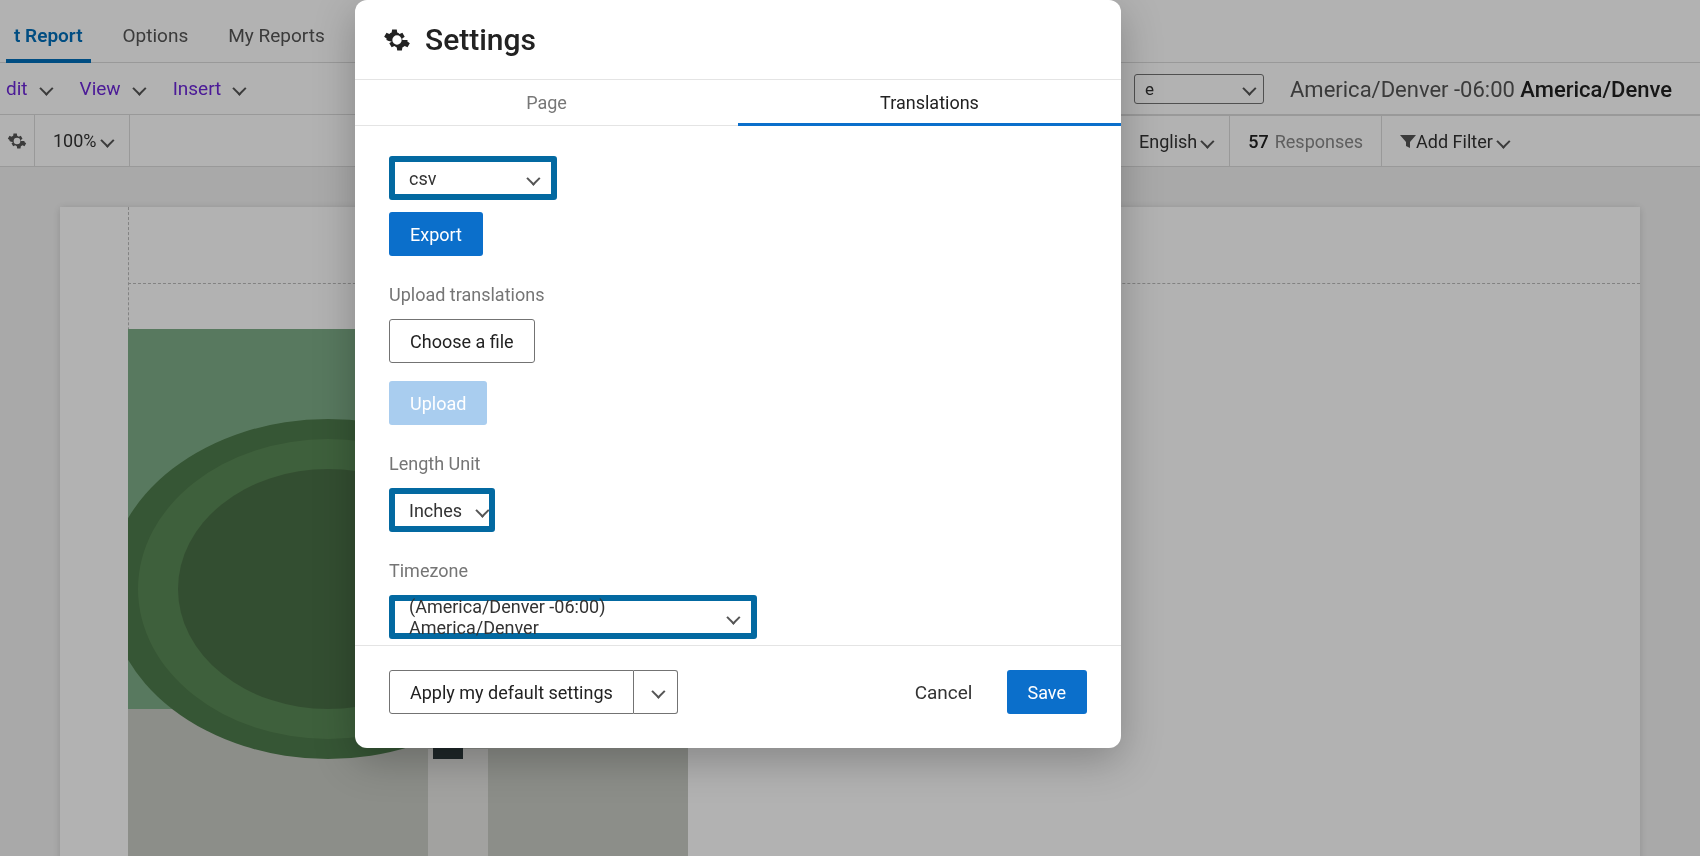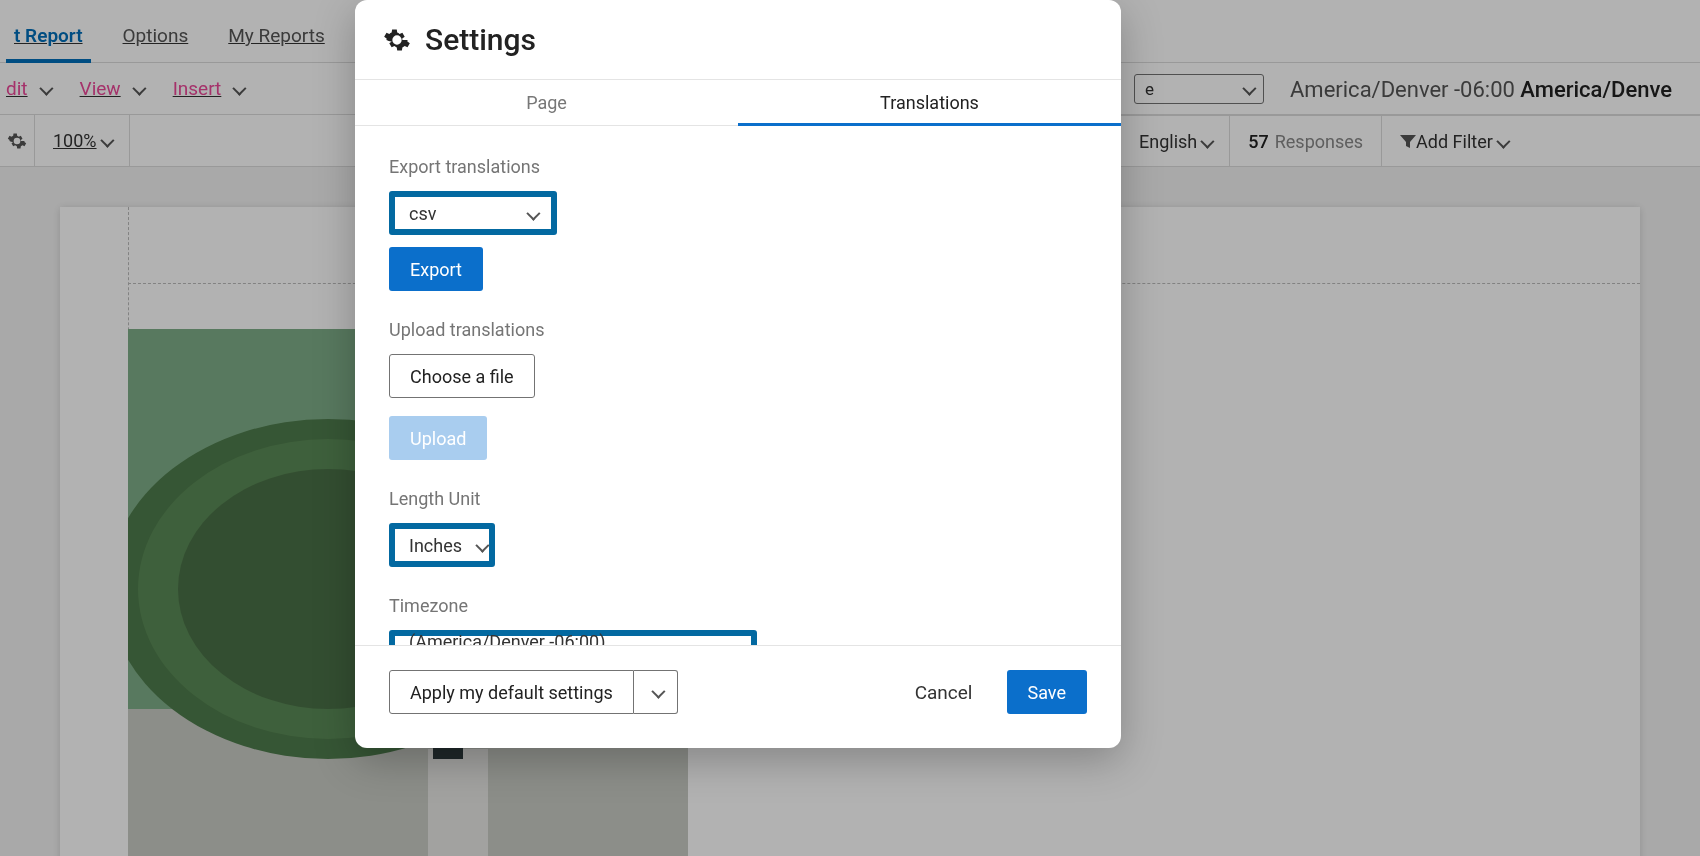--- a/index.html
+++ b/index.html
@@ -11,21 +11,20 @@
     background: #fff;
     width: 1700px;
     height: 856px;
     overflow: hidden;
     position: relative;
   }
   .bg-app {
     position: absolute;
     inset: 0;
     background: #f9f9f9;
-    text-decoration: underline;
   }
   .main-tabs-bar {
     height: 63px;
     display: flex;
     align-items: flex-end;
     padding: 0 6px;
     border-bottom: 1px solid #dcdcdc;
     gap: 24px;
     background: #fff;
   }
@@ -51,21 +50,21 @@
     height: 52px;
     background: #fff;
     display: flex;
     align-items: center;
     padding: 0 6px;
     gap: 30px;
     border-bottom: 1px solid #dcdcdc;
   }
   .tb-menu {
     display: flex; align-items: center; gap: 8px;
-    color: #ec4899; font-size: 19px; cursor: pointer;
+    color: #6d28d9; font-size: 19px; cursor: pointer;
   }
   .chev::after {
     content: "";
     display: inline-block;
     width: 8px; height: 8px;
     border-right: 2px solid #555;
     border-bottom: 2px solid #555;
     transform: rotate(45deg) translateY(-2px);
     margin-left: 4px;
   }
@@ -307,21 +306,20 @@
   </div>
 
   <div class="modal-tabs">
     <div class="modal-tab">Page</div>
     <div class="modal-tab active">Translations</div>
   </div>
 
   <div class="modal-body">
 
     <div class="section">
-      <div class="section-label">Export translations</div>
       <div class="select-box small" style="margin-bottom:12px;">
         <span>csv</span>
         <span class="chev"></span>
       </div>
       <div class="btn btn-primary">Export</div>
     </div>
 
     <div class="section">
       <div class="section-label">Upload translations</div>
       <div class="btn btn-secondary" style="margin-bottom:18px;">Choose a file</div>

